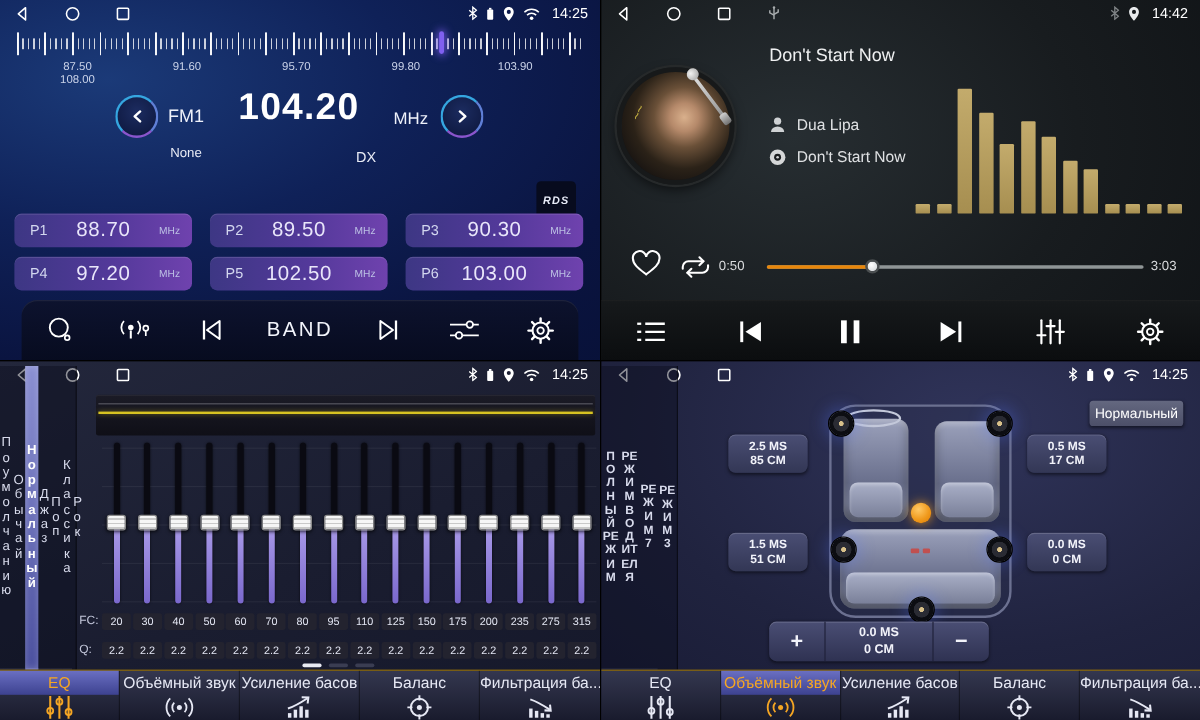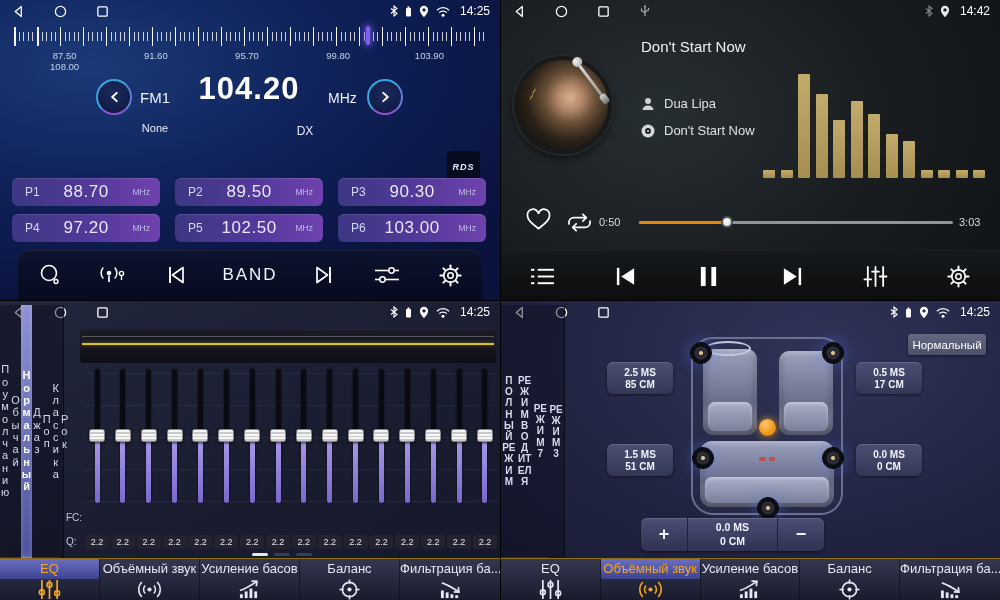--- a/index.html
+++ b/index.html
@@ -660,20 +660,39 @@
             <div class="bstem"></div>
             <div class="bhandle"></div>
           </div>
           <div class="band">
             <div class="btrack"></div>
             <div class="bstem"></div>
             <div class="bhandle"></div>
           </div>
         </div>
       <span class="rowlabel" style="top:189px;">FC:</span>
+      <div class="chiprow" style="top:188px;">
+
+      <div class="chip">20</div>
+          <div class="chip">30</div>
+          <div class="chip">40</div>
+          <div class="chip">50</div>
+          <div class="chip">60</div>
+          <div class="chip">70</div>
+          <div class="chip">80</div>
+          <div class="chip">95</div>
+          <div class="chip">110</div>
+          <div class="chip">125</div>
+          <div class="chip">150</div>
+          <div class="chip">175</div>
+          <div class="chip">200</div>
+          <div class="chip">235</div>
+          <div class="chip">275</div>
+          <div class="chip">315</div>
+        </div>
       <span class="rowlabel" style="top:213px;">Q:</span>
       <div class="chiprow" style="top:212px;">
 
       <div class="chip">2.2</div>
           <div class="chip">2.2</div>
           <div class="chip">2.2</div>
           <div class="chip">2.2</div>
           <div class="chip">2.2</div>
           <div class="chip">2.2</div>
           <div class="chip">2.2</div>

